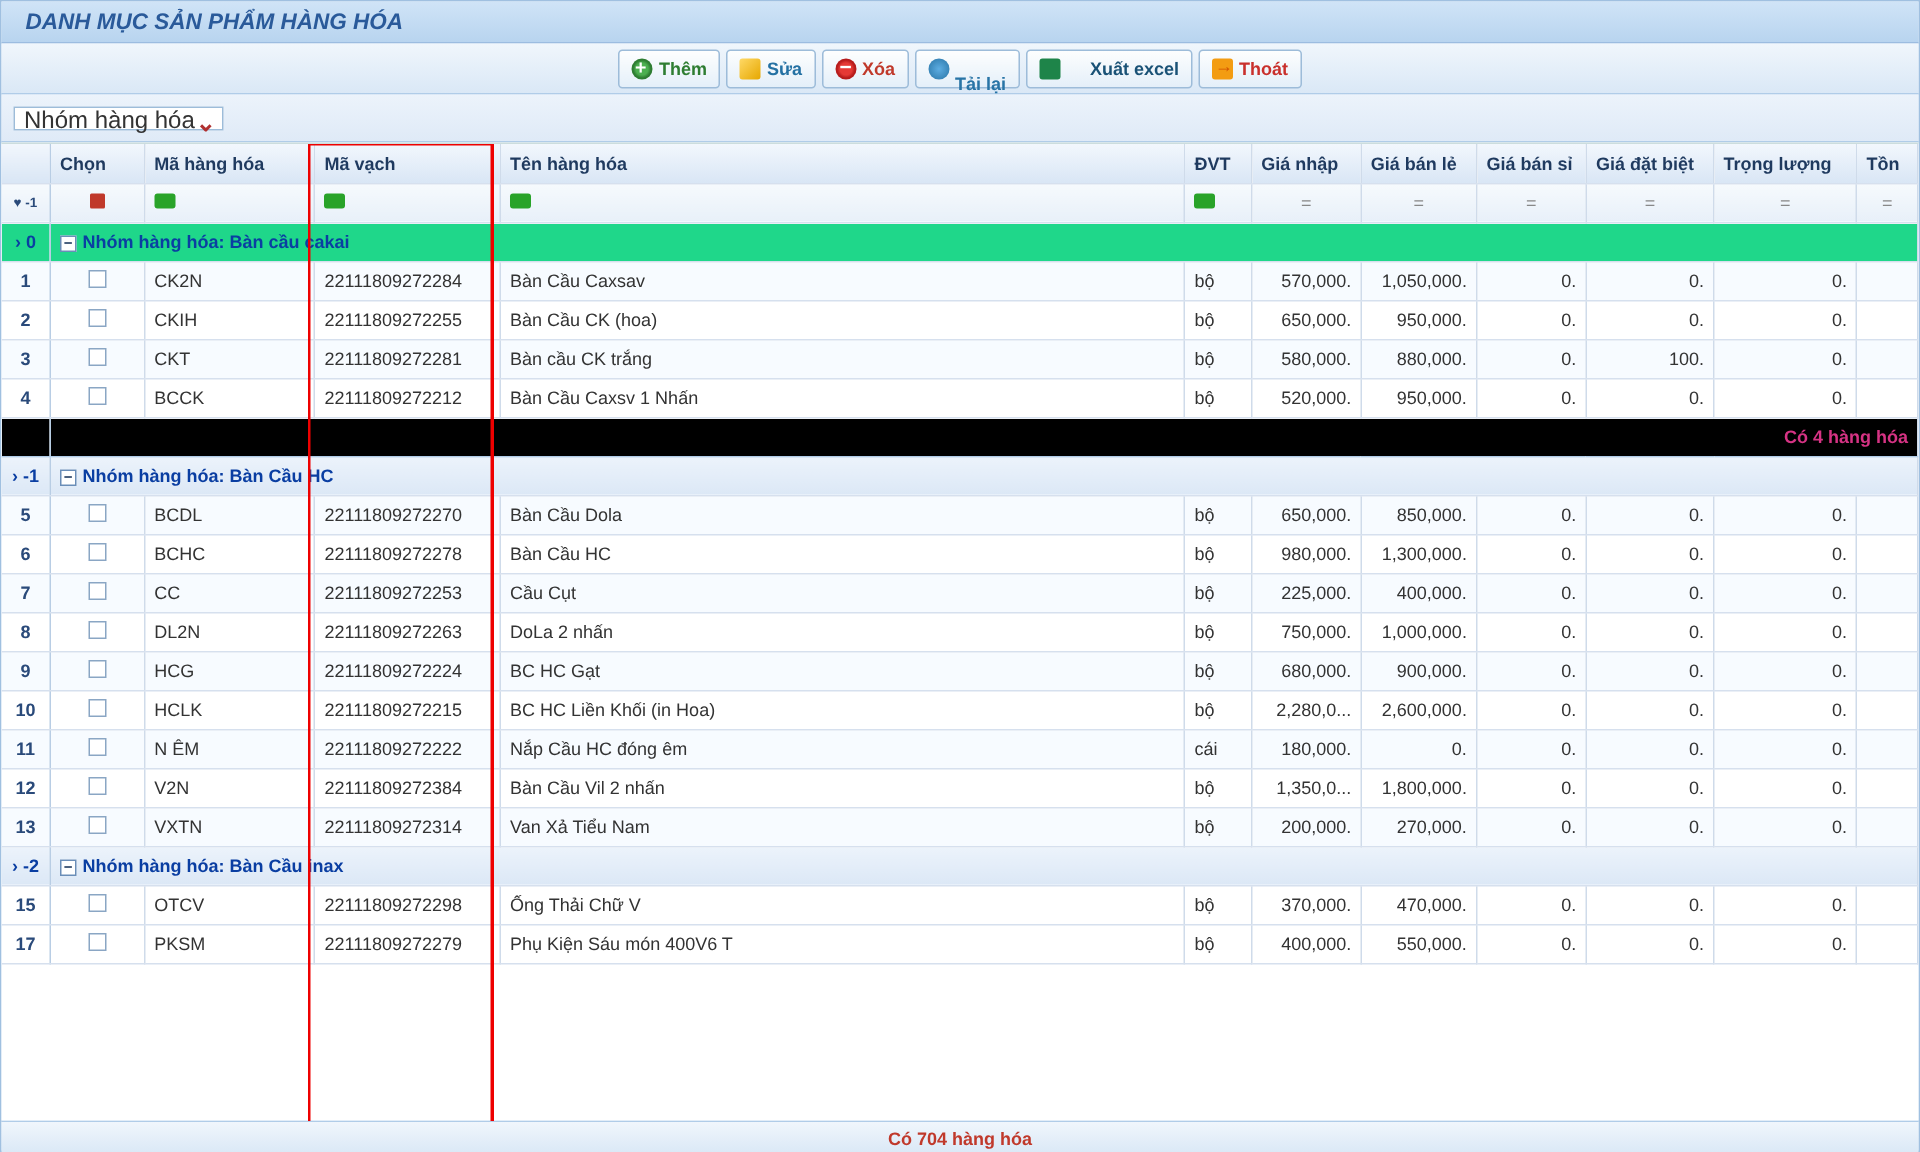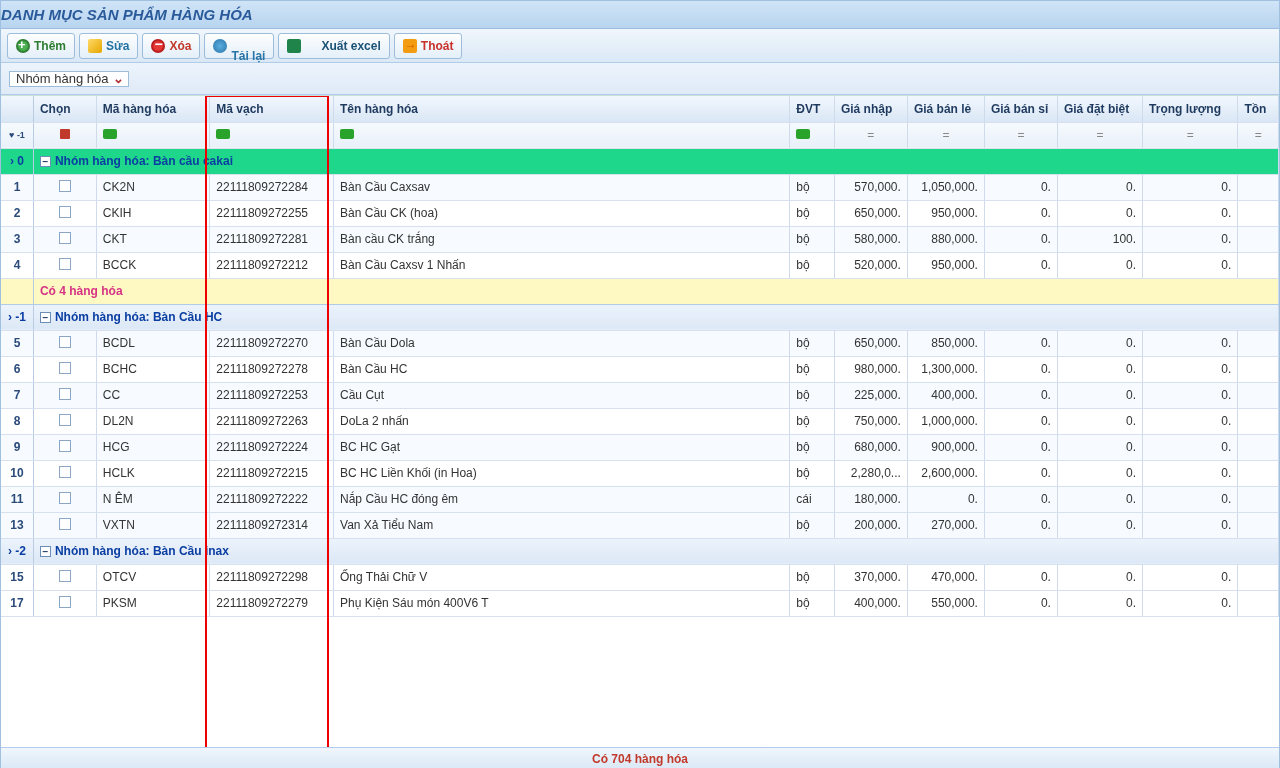--- a/index.html
+++ b/index.html
@@ -1,48 +1,48 @@
 <!DOCTYPE html>
 <html><head>
 <meta charset="utf-8">
 <style>
 * { box-sizing: border-box; margin: 0; padding: 0; }
 body { font-family: Tahoma, Arial, sans-serif; font-size: 12px; background: #fff; color: #333; overflow: hidden; }
 .window { width: 1280px; height: 768px; border: 1px solid #a0c0e0; background: linear-gradient(#e8f2fc, #d8e8f8); position: relative; }
-.titlebar { height: 28px; background: linear-gradient(#d0e4f7, #b8d4ef); border-bottom: 1px solid #9cbce0; display: flex; align-items: center; padding: 0 0; font-weight: bold; font-size: 15px; font-style: italic; color: #2a5a9a; }
-.toolbar { height: 34px; background: linear-gradient(#f0f6fc, #dae8f6); border-bottom: 1px solid #b0cce8; display: flex; align-items: center; padding: 0 6px; gap: 4px; }
+.titlebar { height: 28px; background: linear-gradient(#d0e4f7, #b8d4ef); border-bottom: 1px solid #9cbce0; display: flex; align-items: center; padding: 0 16px; font-weight: bold; font-size: 15px; font-style: italic; color: #2a5a9a; }
+.toolbar { height: 34px; background: linear-gradient(#f0f6fc, #dae8f6); border-bottom: 1px solid #b0cce8; display: flex; align-items: center; padding: 0 6px; gap: 4px; justify-content: center; }
 .tbtn { display: inline-flex; align-items: center; gap: 4px; height: 26px; padding: 0 8px; border: 1px solid #9dbcd9; border-radius: 3px; background: linear-gradient(#fdfefe, #e4eff9); cursor: pointer; font-size: 12px; font-weight: bold; }
 .tbtn .ico { width: 14px; height: 14px; display: inline-block; }
 .ico-add { background: radial-gradient(circle, #4caf50 40%, #2e7d32 60%); border-radius: 50%; position: relative; }
 .ico-add::after { content: "+"; color: #fff; font-weight: bold; position: absolute; top: -2px; left: 2px; font-size: 13px; }
 .ico-edit { background: linear-gradient(135deg, #ffd966, #e6a700); border-radius: 2px; }
 .ico-del { background: radial-gradient(circle, #e53935 40%, #b71c1c 60%); border-radius: 50%; position: relative; }
 .ico-del::after { content: "−"; color: #fff; font-weight: bold; position: absolute; top: -3px; left: 3px; font-size: 14px; }
 .ico-reload { background: radial-gradient(circle, #5dade2, #2874a6); border-radius: 50%; }
 .ico-excel { background: #1e8449; border-radius: 2px; }
 .ico-exit { background: #f39c12; border-radius: 2px; position: relative; }
 .ico-exit::after { content: "→"; color: #d35400; font-weight: bold; position: absolute; top: -2px; left: 2px; font-size: 12px; }
 .t-add { color: #2e7d32; } .t-edit { color: #2471a3; } .t-del { color: #c0392b; } .t-reload { color: #2874a6; margin-top: 20px; } .t-excel { color: #1a5276; margin-left: 16px; } .t-exit { color: #c9302c; }
 .filterbar { height: 32px; background: linear-gradient(#ecf3fb, #dfeaf7); border-bottom: 1px solid #b0cce8; display: flex; align-items: center; padding: 0 8px; }
-.dropdown { height: 16px; border: 1px solid #9dbcd9; background: #fff; padding: 0 18px 0 6px; font-size: 13px; display: inline-flex; align-items: flex-end; position: relative; cursor: pointer; min-width: 120px; }
+.dropdown { height: 16px; border: 1px solid #9dbcd9; background: #fff; padding: 0 18px 0 6px; font-size: 16px; display: inline-flex; align-items: flex-start; position: relative; cursor: pointer; min-width: 120px; }
 .dropdown::after { content: "⌄"; position: absolute; right: 4px; color: #b03030; font-weight: bold; }
 .grid { position: relative; height: calc(768px - 28px - 34px - 32px - 22px); overflow: hidden; background: #fff; border-top: 1px solid #cdd; }
 table { border-collapse: collapse; width: 100%; table-layout: fixed; padding-left: 12px; }
 th, td { border-right: 1px solid #cfdbea; border-bottom: 1px solid #d6e0ee; height: 26px; text-align: left; padding: 0 6px; white-space: nowrap; overflow: hidden; text-overflow: ellipsis; }
 th { background: linear-gradient(#f2f7fd, #d9e6f5); font-weight: bold; color: #1f3a5f; font-size: 12px; position: sticky; top: 0; }
 td.num { text-align: right; }
 .row-idx { background: linear-gradient(#f2f7fd, #d9e6f5); border-right: 1px solid #b8cde4; text-align: center; font-weight: bold; color: #2a4a7a; }
 .filter-row td { background: linear-gradient(#f6fafd, #e8f0f9); }
 .filter-row .abc { display: inline-block; width: 14px; height: 10px; background: #29a329; border-radius: 2px; }
 .filter-row .eq { color: #888; text-align: center; display: block; }
 .group-row td { background: linear-gradient(#ecf3fb, #dce8f6); color: #0a3ea2; font-weight: bold; }
 .group-row.active td { background: #1fd78a; color: #0a3ea2; }
 .exp { display: inline-block; width: 11px; height: 11px; border: 1px solid #6a8eb8; text-align: center; line-height: 9px; font-size: 10px; color: #1f3a5f; margin-right: 4px; cursor: pointer; background: #fff; }
 .cb { width: 12px; height: 12px; border: 1px solid #8aa6c4; display: inline-block; background: #fff; }
-.summary-row td { background: #fef9c3; text-align: left; font-weight: bold; color: #d63384; border-top: 1px solid #b0cce8; border-bottom: 1px solid #b0cce8; }
+.summary-row td { background: #000000; text-align: right; font-weight: bold; color: #d63384; border-top: 1px solid #b0cce8; border-bottom: 1px solid #b0cce8; }
 .statusbar { height: 22px; background: linear-gradient(#f0f6fc, #dae8f6); border-top: 1px solid #b0cce8; display: flex; align-items: center; justify-content: center; font-weight: bold; color: #c0392b; }
 .g0 td { background: #f7fbff; }
 .g1 td { background: #ffffff; }
 .redbox { position: absolute; border: 2px solid #e00; pointer-events: none; }
 </style>
 </head>
 <body>
 
 <div class="window">
 
@@ -301,20 +301,34 @@
       <td>22111809272222</td>
       <td>Nắp Cầu HC đóng êm</td>
       <td>cái</td>
       <td class="num">180,000.</td>
       <td class="num">0.</td>
       <td class="num">0.</td>
       <td class="num">0.</td>
       <td class="num">0.</td>
       <td></td>
           </tr>
+          <tr class="g1">
+      <td class="row-idx">12</td>
+      <td style="text-align:center"><span class="cb"></span></td>
+      <td>V2N</td>
+      <td>22111809272384</td>
+      <td>Bàn Cầu Vil 2 nhấn</td>
+      <td>bộ</td>
+      <td class="num">1,350,0...</td>
+      <td class="num">1,800,000.</td>
+      <td class="num">0.</td>
+      <td class="num">0.</td>
+      <td class="num">0.</td>
+      <td></td>
+          </tr>
           <tr class="g0">
       <td class="row-idx">13</td>
       <td style="text-align:center"><span class="cb"></span></td>
       <td>VXTN</td>
       <td>22111809272314</td>
       <td>Van Xả Tiểu Nam</td>
       <td>bộ</td>
       <td class="num">200,000.</td>
       <td class="num">270,000.</td>
       <td class="num">0.</td>

